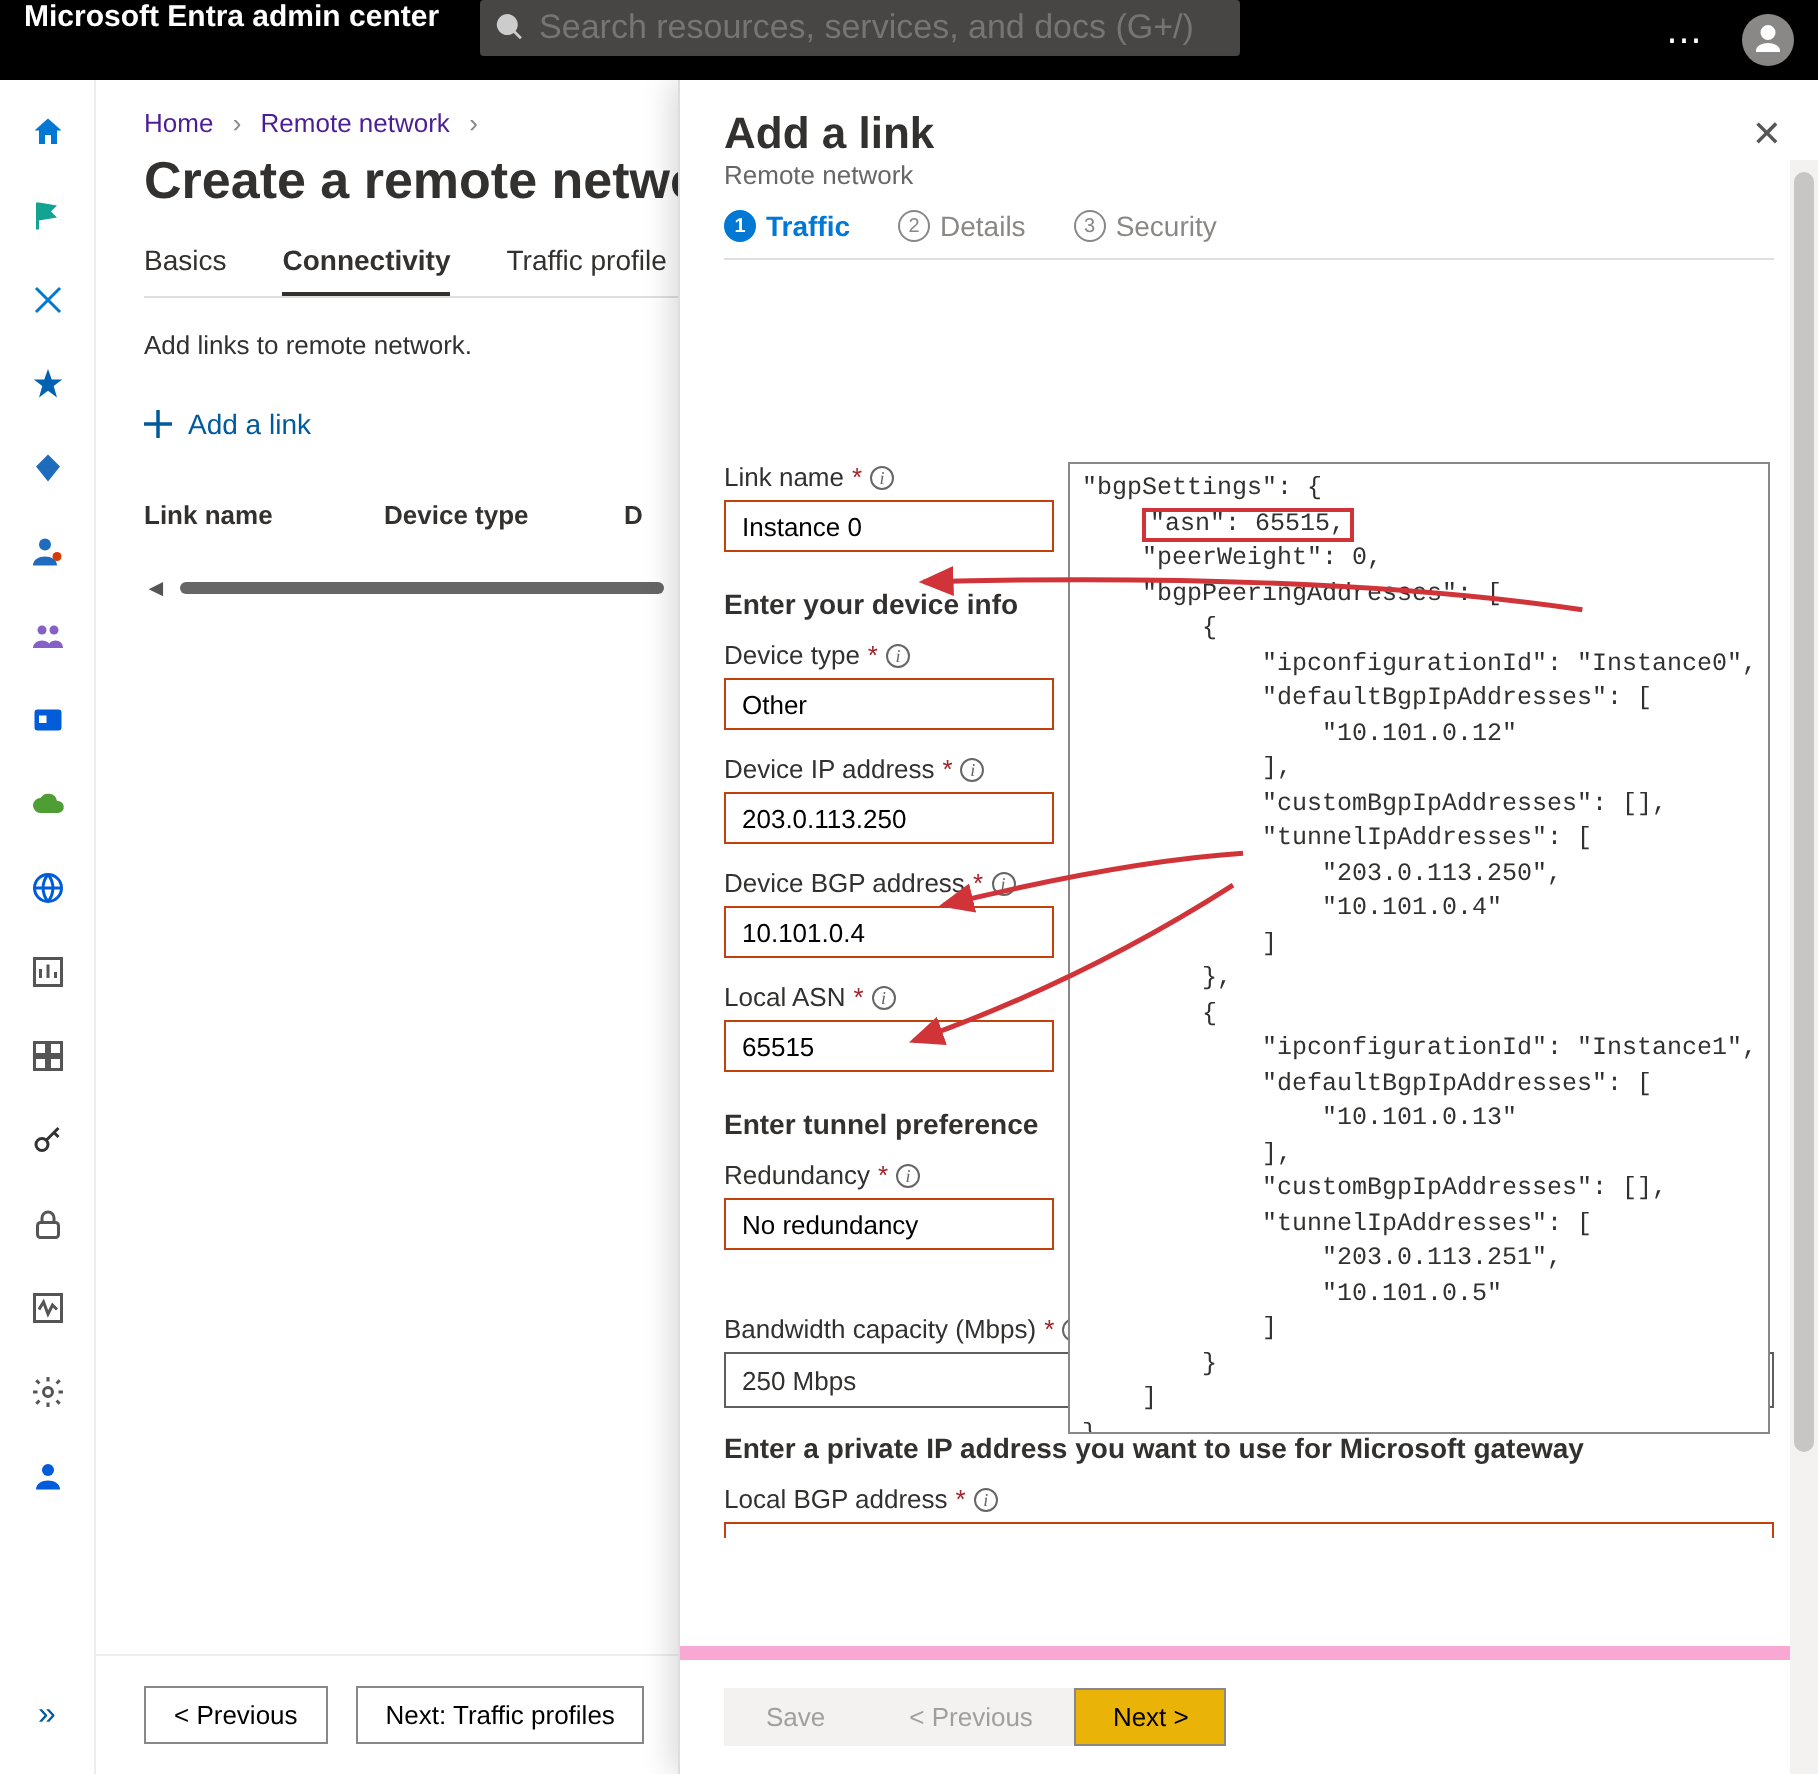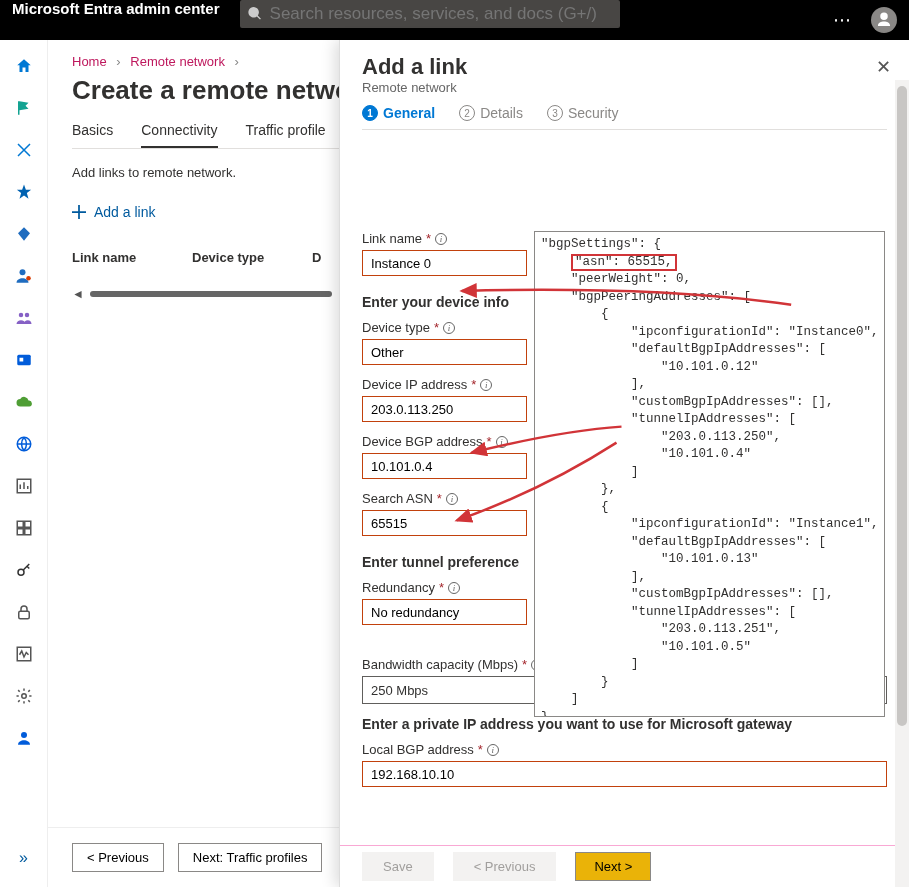--- a/index.html
+++ b/index.html
@@ -18,26 +18,26 @@
 
   
   .leftrail { position: absolute; top: 40px; left: 0; width: 48px; bottom: 0; border-right: 1px solid #eee; display: flex; flex-direction: column; align-items: center; padding-top: 16px; gap: 22px; }
   .rail-item { width: 20px; height: 20px; display:flex; align-items:center; justify-content:center; }
   .rail-item svg { width: 18px; height: 18px; }
   .leftrail .expand { margin-top: auto; margin-bottom: 20px; color:#005a9e; font-size:16px; }
 
   
   .main { position: absolute; top: 40px; left: 48px; right: 0; bottom: 60px; padding: 14px 24px 0 24px; overflow: hidden; }
   .breadcrumbs { font-size: 13px; margin-bottom: 6px; }
-  .crumb-link { color: #be185d; text-decoration: none; }
+  .crumb-link { color: #4c1d95; text-decoration: none; }
   .crumb-sep { color: #888; margin: 0 6px; }
   .page-title { font-size: 26px; font-weight: 600; margin-bottom: 16px; }
   .tabs-main { display:flex; gap:28px; border-bottom:1px solid #e1dfdd; margin-bottom:16px; font-size:14px; }
   .tabs-main .tab { padding-bottom:8px; cursor:pointer; }
-  .tabs-main .tab.active { font-weight:400; border-bottom:2px solid #323130; }
+  .tabs-main .tab.active { font-weight:700; border-bottom:2px solid #323130; }
   .hint { font-size:13px; margin-bottom:24px; }
   .addlink-btn { display:flex; align-items:center; gap:8px; color:#005a9e; font-size:14px; margin-bottom:24px; cursor:pointer; }
   .plus-svg { width:14px; height:14px; fill:#005a9e; }
   .table-head { display:flex; font-weight:600; font-size:13px; color:#323130; padding:6px 0; }
   .th-link { width:120px; }
   .th-device { width:120px; }
   .hscroll { display:flex; align-items:center; margin-top:16px; width:260px; }
   .hscroll .arrow{ font-size:12px; color:#555; }
   .hscroll .track{ flex:1; height:6px; background:#666; margin-left:6px; border-radius:3px; }
 
@@ -62,21 +62,21 @@
   .req { color:#a4262c; }
   .info-ic { width:12px; height:12px; border:1px solid #666; border-radius:50%; display:inline-flex; align-items:center; justify-content:center; font-size:9px; color:#666; font-style:italic; font-family:serif; cursor:default;}
   .form-input { width:165px; height:26px; border:1px solid #c2410c; padding:0 8px; font-size:13px; margin-bottom:12px; background:#fff; }
   .form-input.wide{ width:100%; }
   .form-select { width:100%; height:28px; border:1px solid #605e5c; padding:0 8px; font-size:13px; margin-bottom:12px; background:#fff; display:flex; align-items:center; justify-content:space-between; }
   .section-head { font-weight:600; font-size:14px; margin:6px 0 10px 0; }
   
   .json-overlay { position:absolute; top:0px; left:172px; right:2px; height:486px; border:1px solid #8a8886; background:#fff; padding:4px 6px; font-family: "Consolas","Courier New",monospace; font-size:12.5px; line-height:1.4; white-space:pre; overflow:hidden;}
   .json-overlay .hl { border:2px solid #d13438; display:inline-block; padding:0 2px; line-height:1.1; }
   
-  .panel-footer { height:42px; border-top:1px solid #f9a8d4; display:flex; align-items:center; padding:0 22px; gap:19px; }
+  .panel-footer { height:64px; border-top:7px solid #f9a8d4; display:flex; align-items:center; padding:0 22px; gap:0; }
   .btn-disabled { background:#f3f2f1; border:1px solid #f3f2f1; color:#a19f9d; padding:6px 20px; font-size:13px; }
   .btn-primary { background:#eab308; border:1px solid #8a8886; padding:6px 18px; font-size:13px; cursor:pointer;}
 
   .vscroll { position:absolute; right:0; top:40px; bottom:0; width:14px; background:#f3f2f1; }
   .vscroll .thumb { position:absolute; top:6px; right:2px; left:2px; height:640px; background:#c8c6c4; border-radius:6px; }
 
   
   .arrows { position:absolute; top:0; left:0; right:0; bottom:0; pointer-events:none; }
   
   .form-col { width:176px; }
@@ -247,21 +247,21 @@
 <div class="panel">
   <div class="panel-header">
     <div class="panel-title">Add a link</div>
     <div class="panel-sub">Remote network</div>
     <span class="panel-close">✕</span>
   </div>
   <div class="panel-body">
     <div class="steps">
       <div class="step active">
           <span class="step-circle">1</span>
-          <span>General</span>
+          <span>Traffic</span>
         </div>
       <div class="step">
           <span class="step-circle">2</span>
           <span>Details</span>
         </div>
       <div class="step">
           <span class="step-circle">3</span>
           <span>Security</span>
         </div>
     </div>
@@ -293,21 +293,21 @@
         <input class="form-input" value="203.0.113.250" style="">
         
         <div class="form-label">
             <span>Device BGP address</span> 
             <span class="req">*</span> 
             <span class="info-ic">i</span>
           </div>
         <input class="form-input" value="10.101.0.4" style="">
         
         <div class="form-label">
-            <span>Search ASN</span> 
+            <span>Local ASN</span> 
             <span class="req">*</span> 
             <span class="info-ic">i</span>
           </div>
         <input class="form-input" value="65515" style="">
         
         <div class="section-head">Enter tunnel preference</div>
         
         <div class="form-label">
             <span>Redundancy</span> 
             <span class="req">*</span> 

